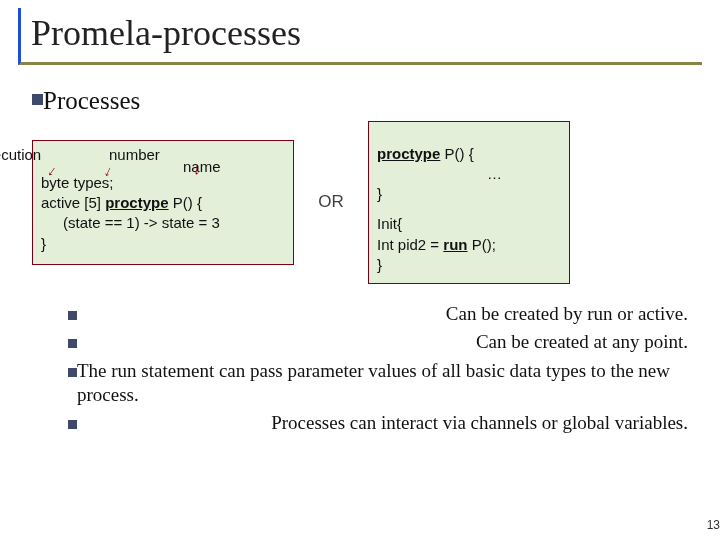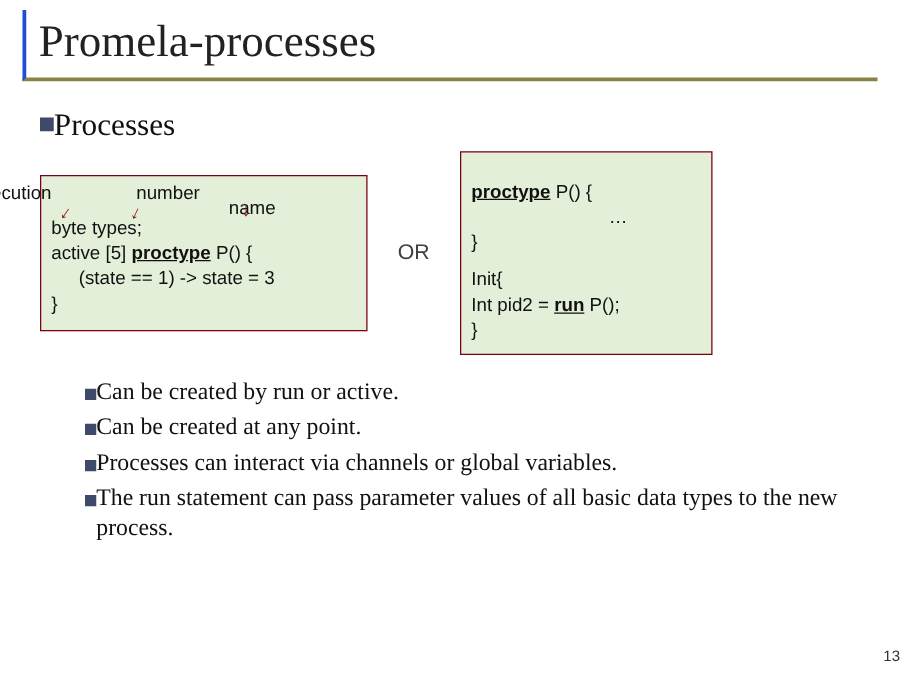--- a/index.html
+++ b/index.html
@@ -105,20 +105,21 @@
     position: absolute;
     color: #8a0e0e;
     font-size: 15px;
     line-height: 1;
   }
   .sublist {
     padding-left: 36px;
   }
   .sublist .bullet-row {
     margin-bottom: 4px;
+    justify-content: space-between;
   }
   .sublist .txt {
     font-size: 19px;
     line-height: 1.28;
   }
   .pagenum {
     position: absolute;
     right: 0;
     bottom: 8px;
     font-family: Arial, Helvetica, sans-serif;
@@ -184,24 +185,24 @@
       <div class="bullet-row">
         <div class="sq-sm"></div>
         <div class="txt">Can be created by run or active.</div>
       </div>
       <div class="bullet-row">
         <div class="sq-sm"></div>
         <div class="txt">Can be created at any point.</div>
       </div>
       <div class="bullet-row">
         <div class="sq-sm"></div>
+        <div class="txt">The run statement can pass parameter values of all basic data types to the new process.</div>
+      </div>
+      <div class="bullet-row">
+        <div class="sq-sm"></div>
         <div class="txt">Processes can interact via channels or global variables.</div>
-      </div>
-      <div class="bullet-row">
-        <div class="sq-sm"></div>
-        <div class="txt">The run statement can pass parameter values of all basic data types to the new process.</div>
       </div>
     </div>
 
   </div>
 
   <div class="pagenum">13</div>
 </div>
 
 </body></html>

